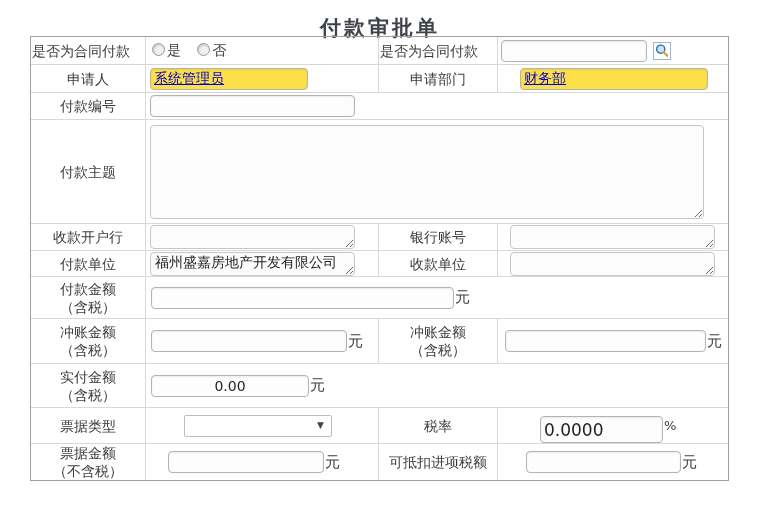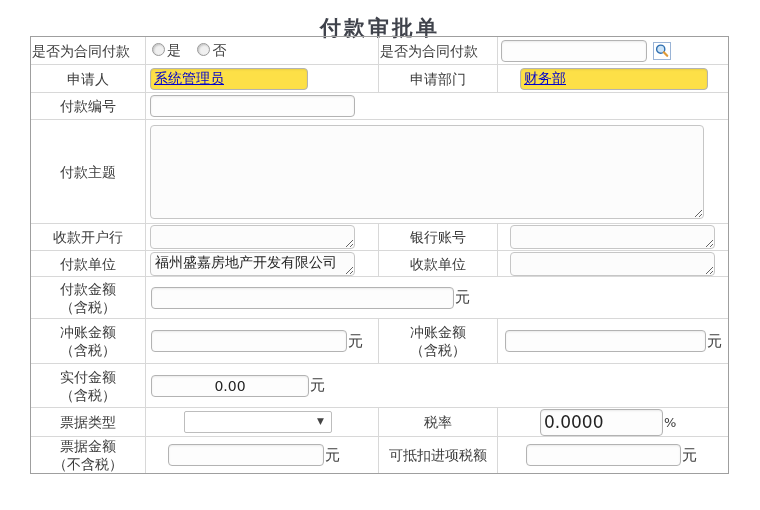--- a/index.html
+++ b/index.html
@@ -161,21 +161,21 @@
       </td>
     </tr>
 
     <tr style="height:29px">
       <td class="lbl">票据类型</td>
       <td style="padding-left:38px">
         <span class="select-box"><span class="arrow">▼</span></span>
       </td>
       <td class="lbl">税率</td>
       <td style="padding-left:42px">
-        <input class="txt big" style="width: 123px;" value="0.0000"><span class="unit" style="font-size:13px">%</span>
+        <input class="txt big" style="width: 123px; margin-top: 8px;" value="0.0000"><span class="unit" style="font-size:13px">%</span>
       </td>
     </tr>
 
     <tr style="height:31px">
       <td class="lbl">
         <div>票据金额</div>
         <div>（不含税）</div>
       </td>
       <td style="padding-left:22px">
         <input class="txt" style="width: 156px;" value=""><span class="unit">元</span>

